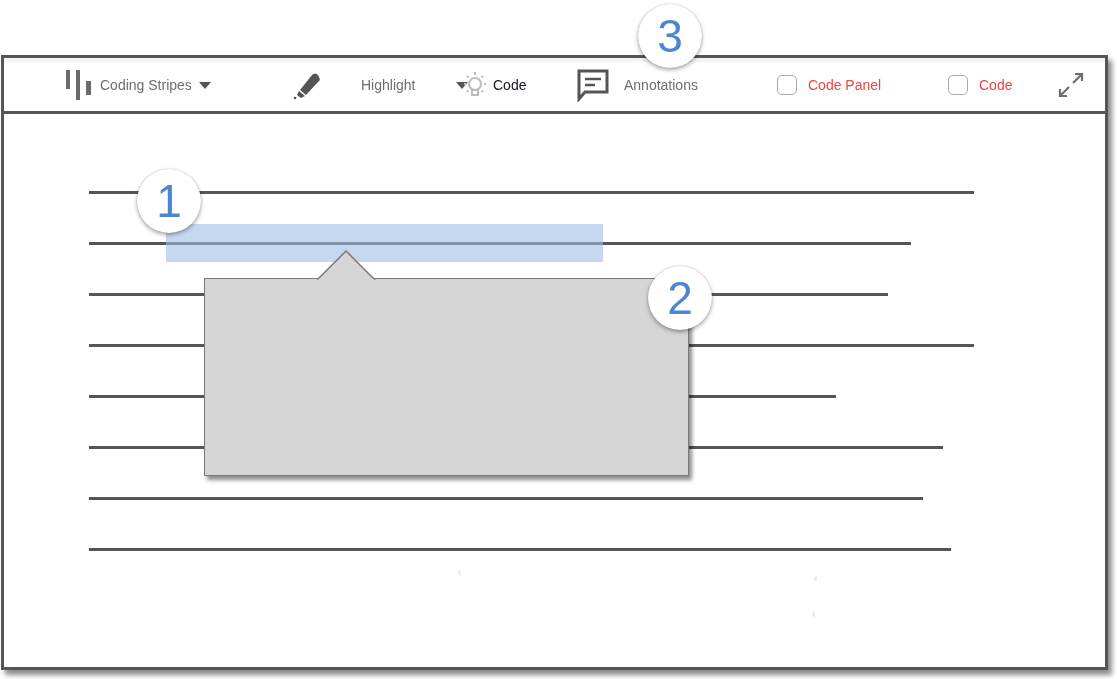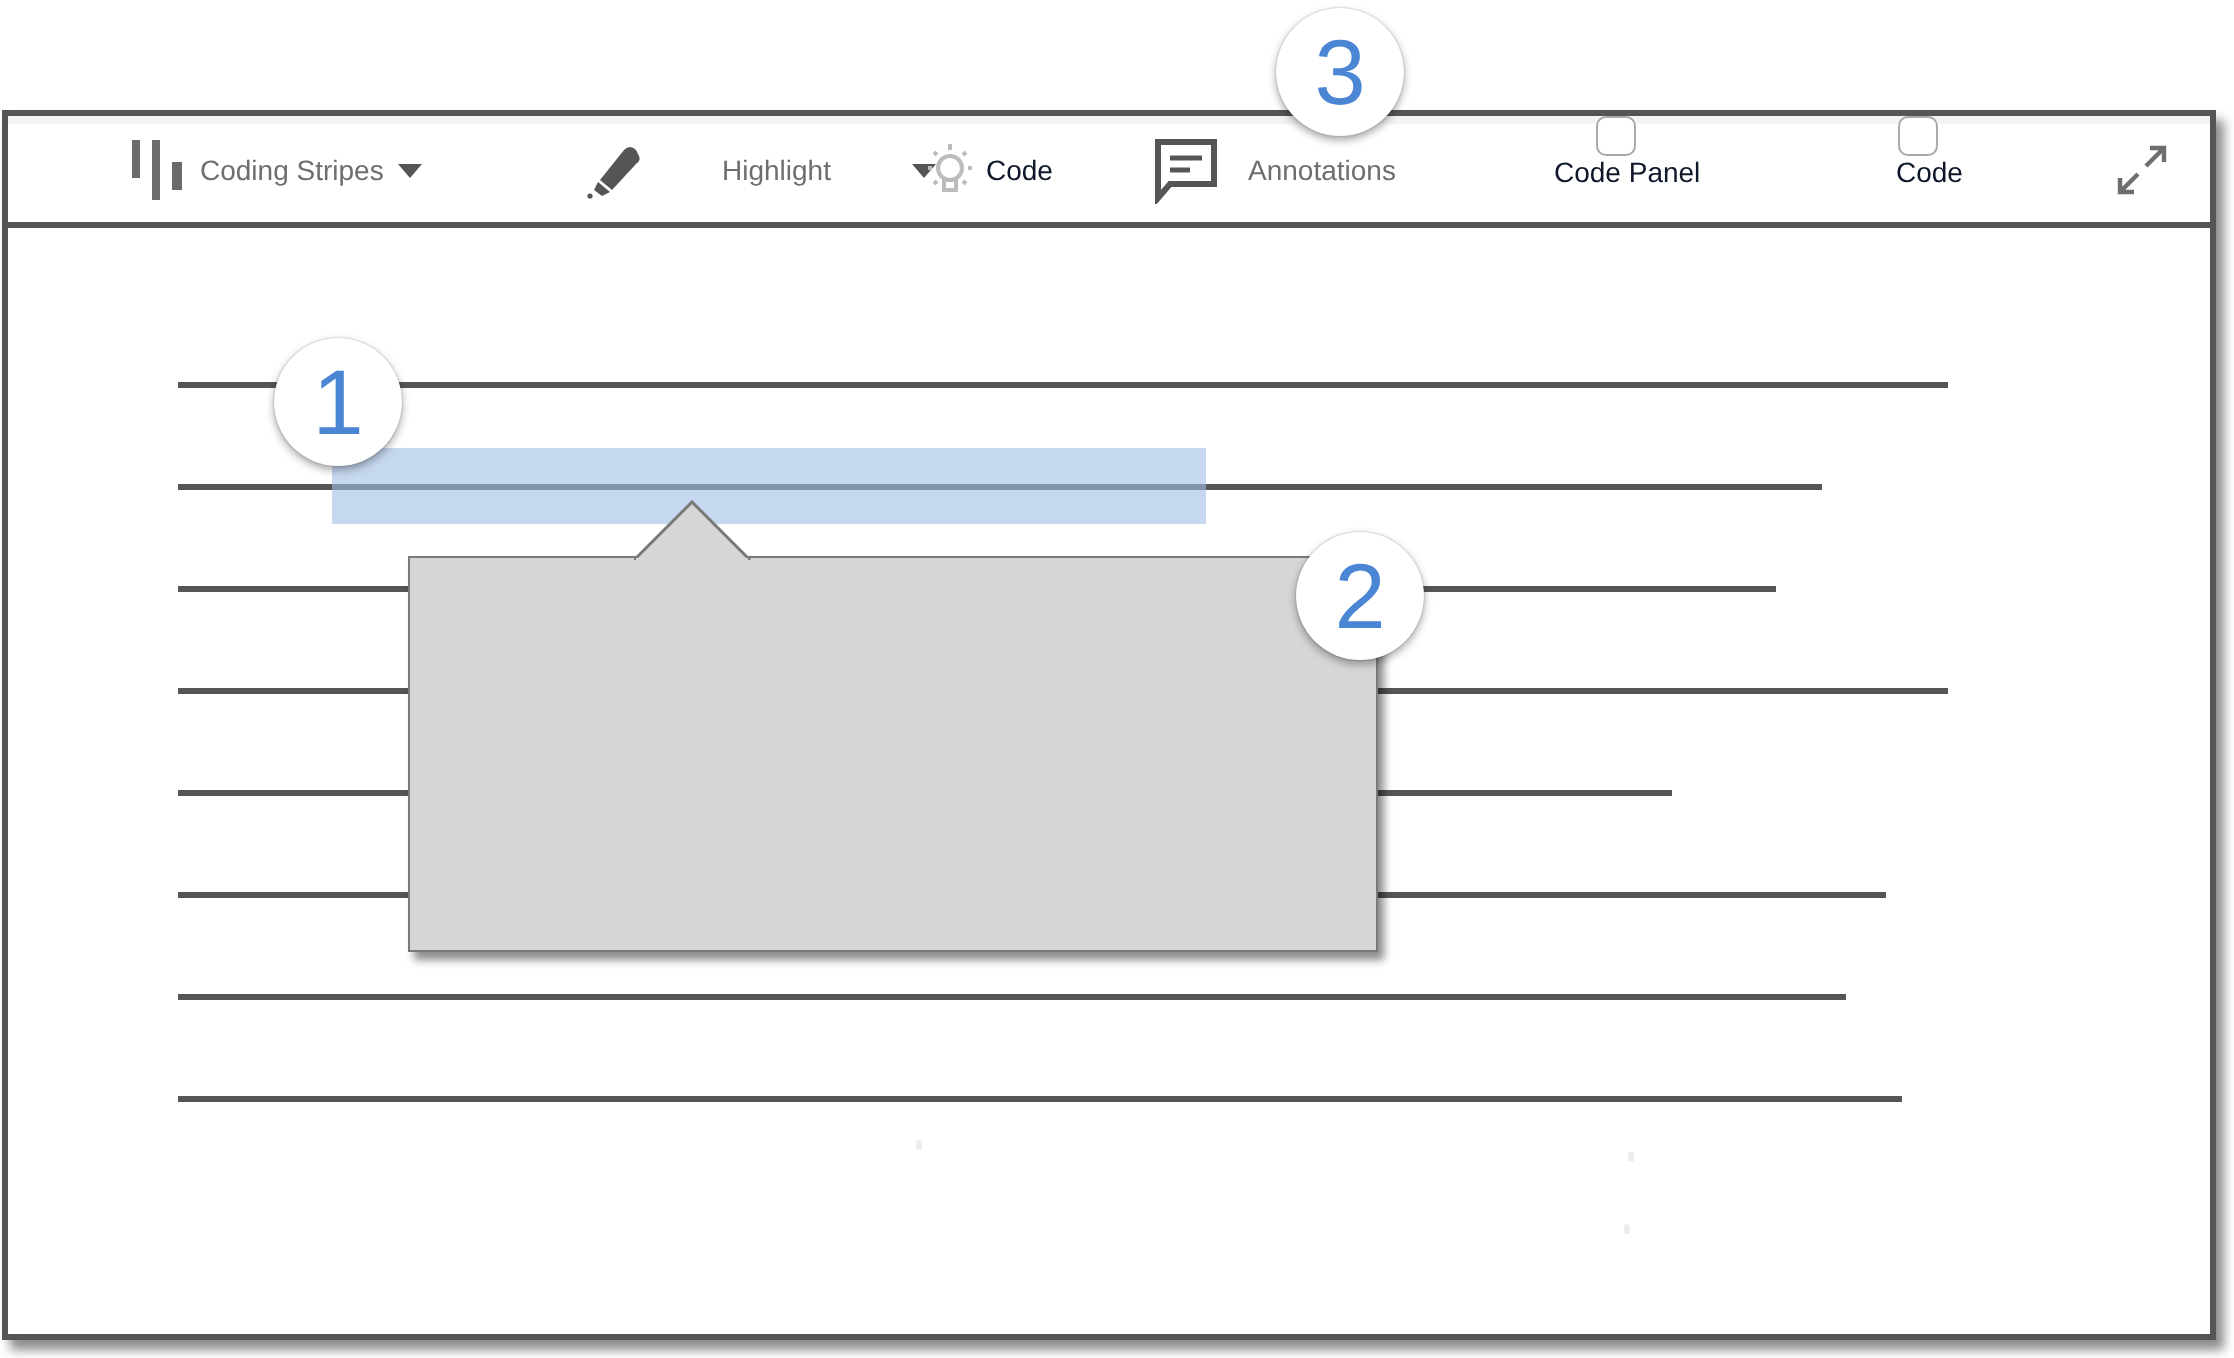--- a/index.html
+++ b/index.html
@@ -9,21 +9,21 @@
   .window { position: absolute; left: 1px; top: 55px; width: 1101px; height: 609px;
             border: 3px solid #555555; background: #ffffff;
             box-shadow: 4px 5px 5px rgba(0,0,0,0.45); box-sizing: content-box; }
   .toolbar { position: absolute; left: 0; top: 0; width: 1101px; height: 53px;
              border-bottom: 3px solid #555555; background: #ffffff; }
   .toolbar .strip { position: absolute; left: 0; top: 0; right: 0; height: 4px; background: #f4f4f4; }
 
   .tb-item { position: absolute; top: 0; height: 53px; display: flex; align-items: center;
              font-size: 14px; color: #6e6e6e; white-space: nowrap; cursor: pointer; }
   .tb-item.disabled { color: #0f172a; }
-  .tb-item.dark { color: #0f172a; flex-direction: column; }
+  .tb-item.dark { color: #ef4444; }
   .caret { display: inline-block; width: 0; height: 0; border-left: 6px solid transparent;
            border-right: 6px solid transparent; border-top: 7px solid #555; margin-left: 7px; margin-top: 2px; }
   .checkbox { width: 20px; height: 20px; border: 1.5px solid #a9a9a9; border-radius: 5px;
               background: #fff; box-sizing: border-box; margin-right: 11px; }
 
   .content { position: absolute; left: 0; top: 56px; right: 0; bottom: 0; }
   .line { position: absolute; height: 3px; background: #555555; }
   .highlight { position: absolute; left: 166px; top: 168px; width: 437px; height: 38px;
                background: rgba(160,190,230,0.6); }
 

